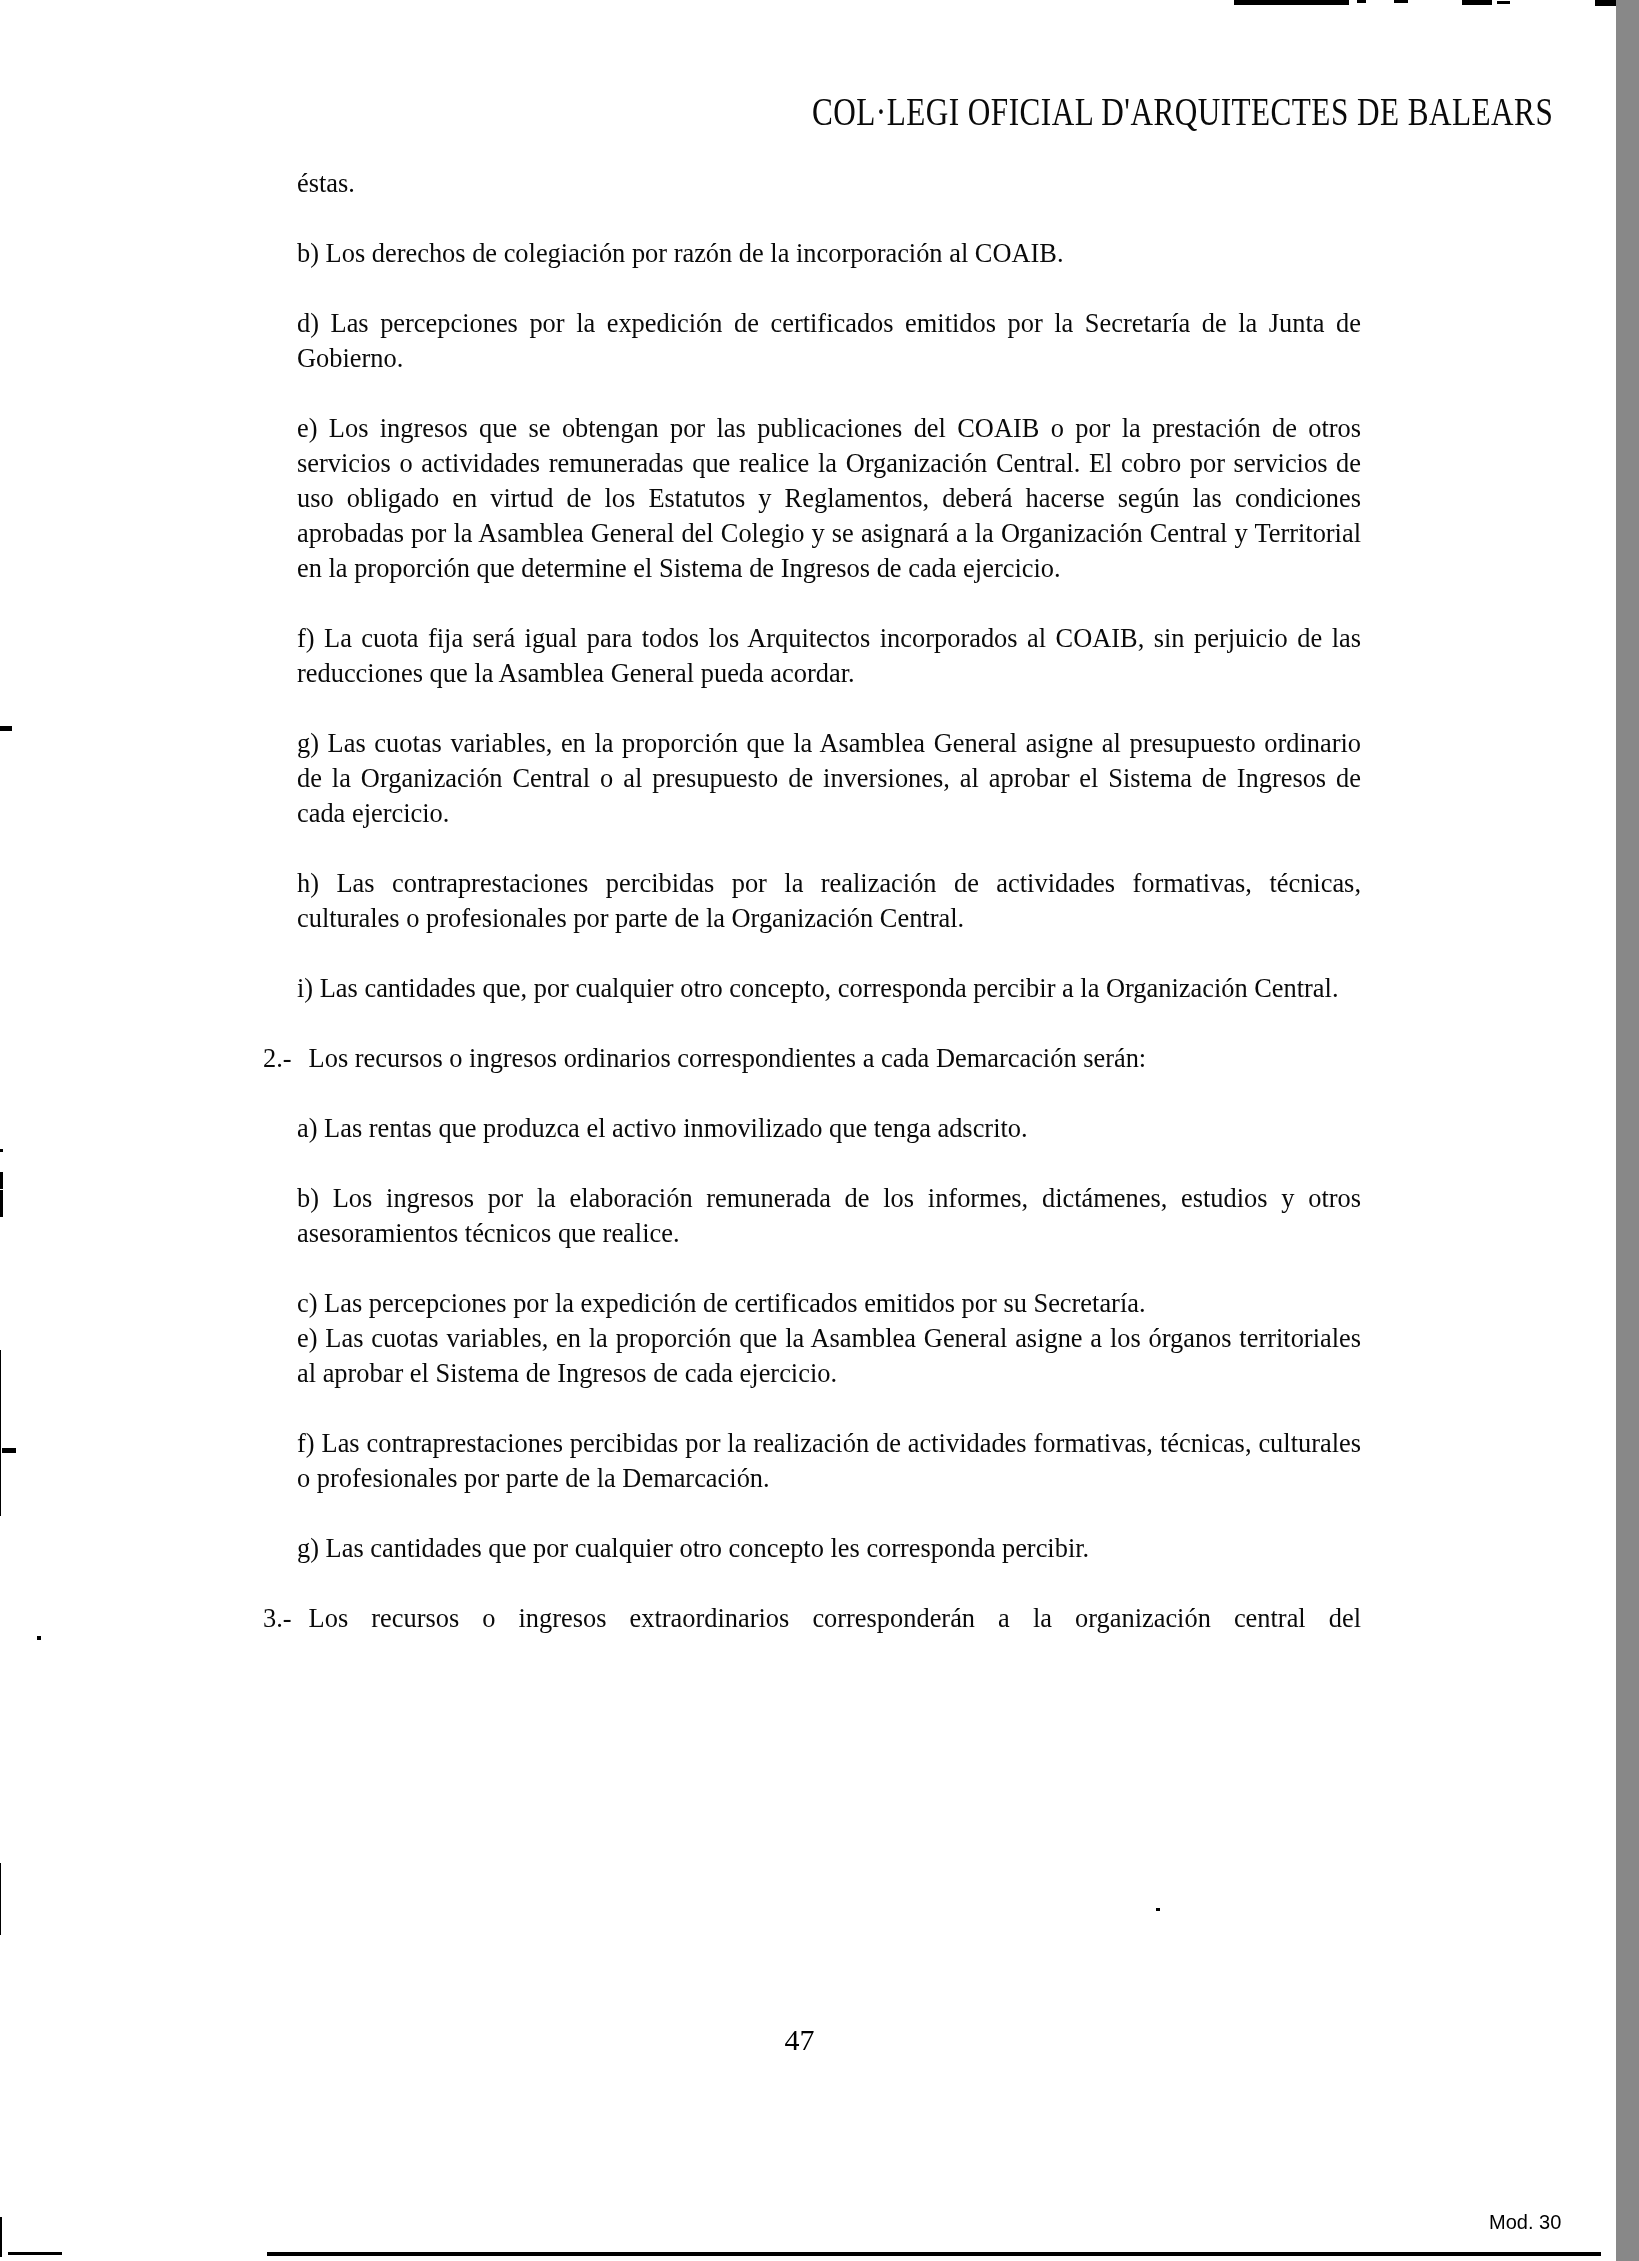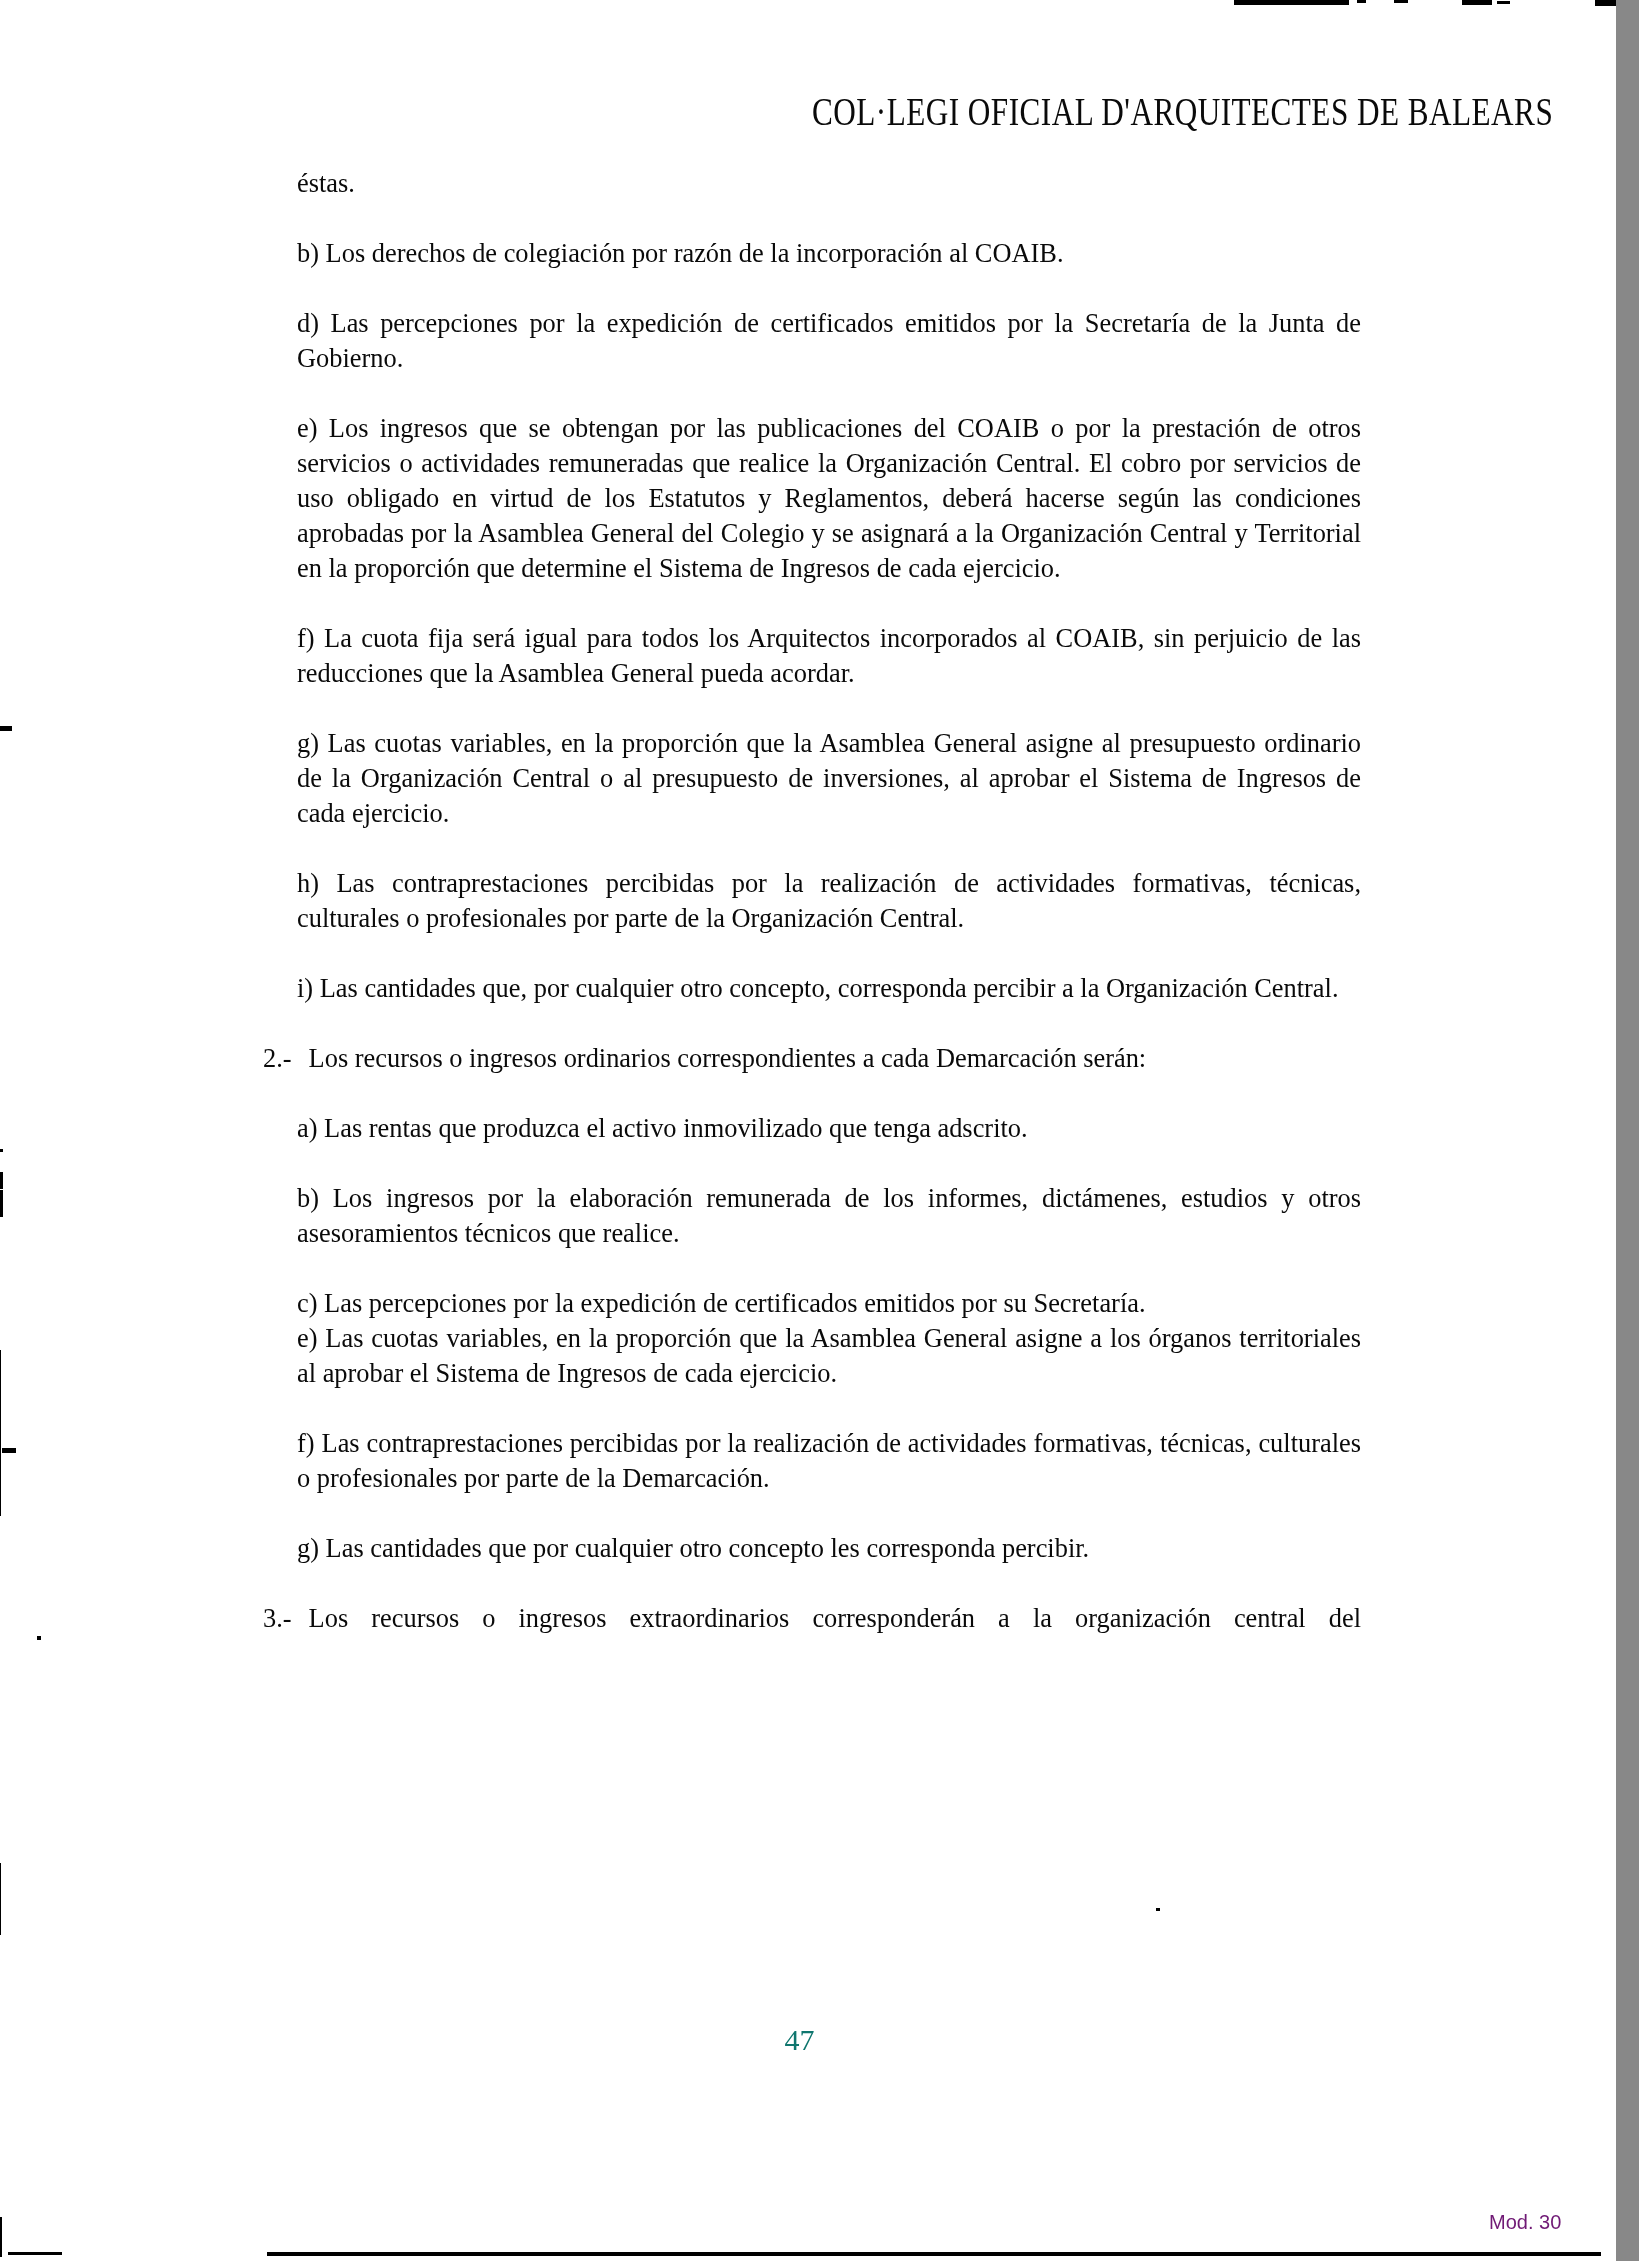--- a/index.html
+++ b/index.html
@@ -41,29 +41,29 @@
   .body-col p.numbered{ margin-left:-34px; }
   .body-col p.justify-last{ text-align-last:justify; }
   .num-label{ padding-right:17px; }
   .page-number{
     position:absolute;
     left:764px;
     top:2023px;
     width:71px;
     text-align:center;
     font-size:30px;
-    color:#0f766e;
+    color:#000000;
   }
   .mod-label{
     position:absolute;
     left:1489px;
     top:2211px;
     font-size:20px;
     font-family:"Liberation Sans", sans-serif;
-    color:#701a75;
+    color:#000000;
     white-space:nowrap;
   }
   .artifact{
     position:absolute;
     background:#000;
   }
 </style>
 </head>
 <body>
 

